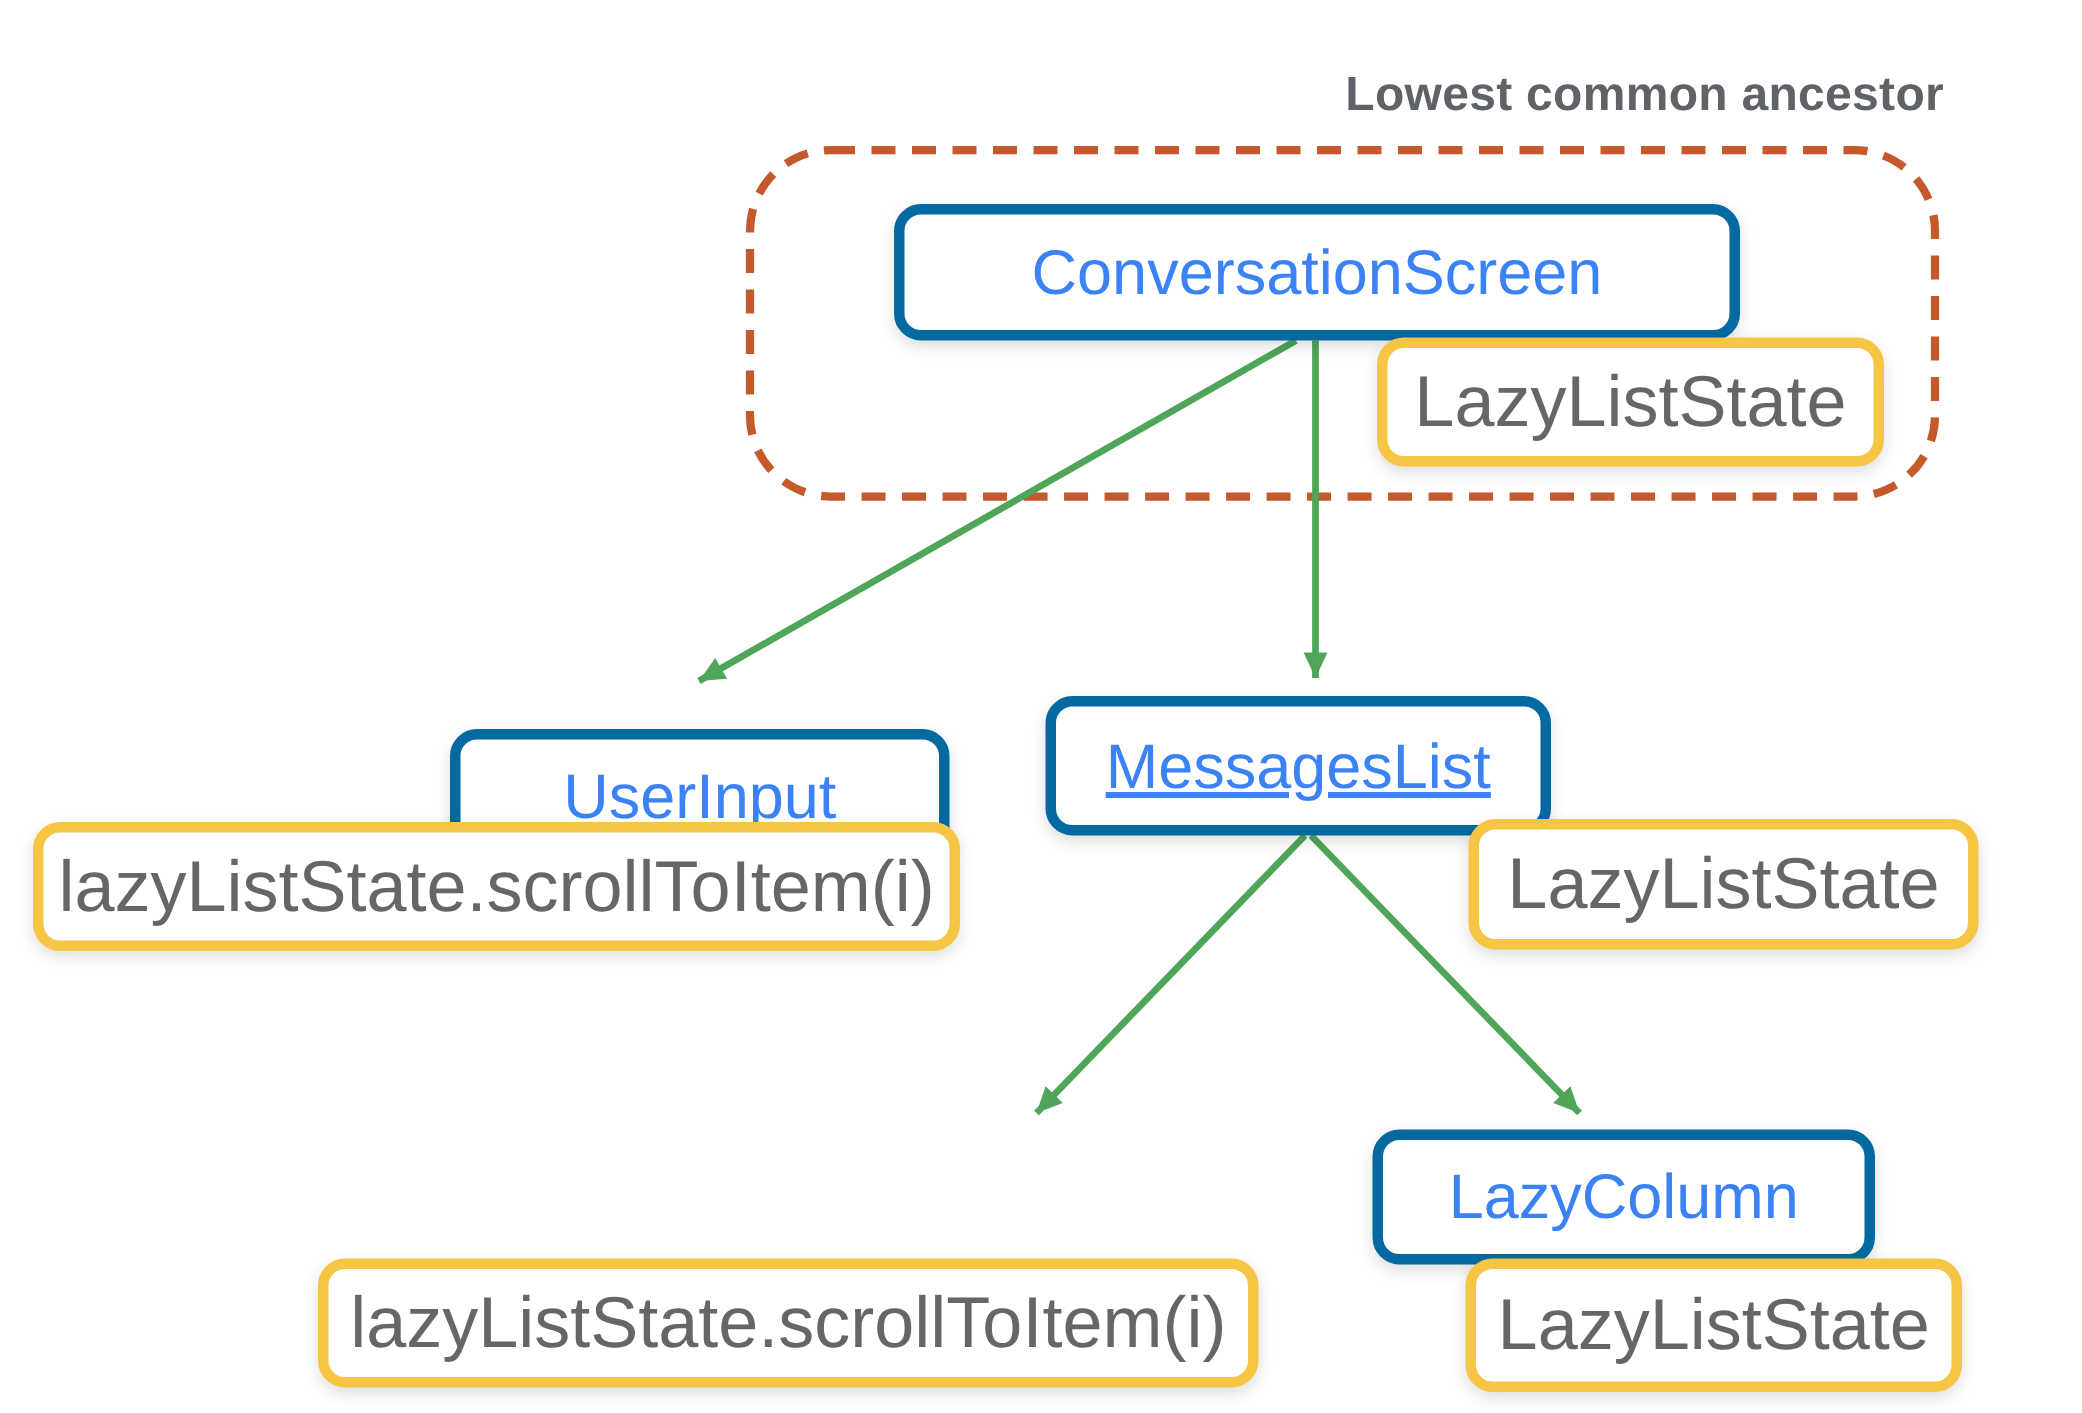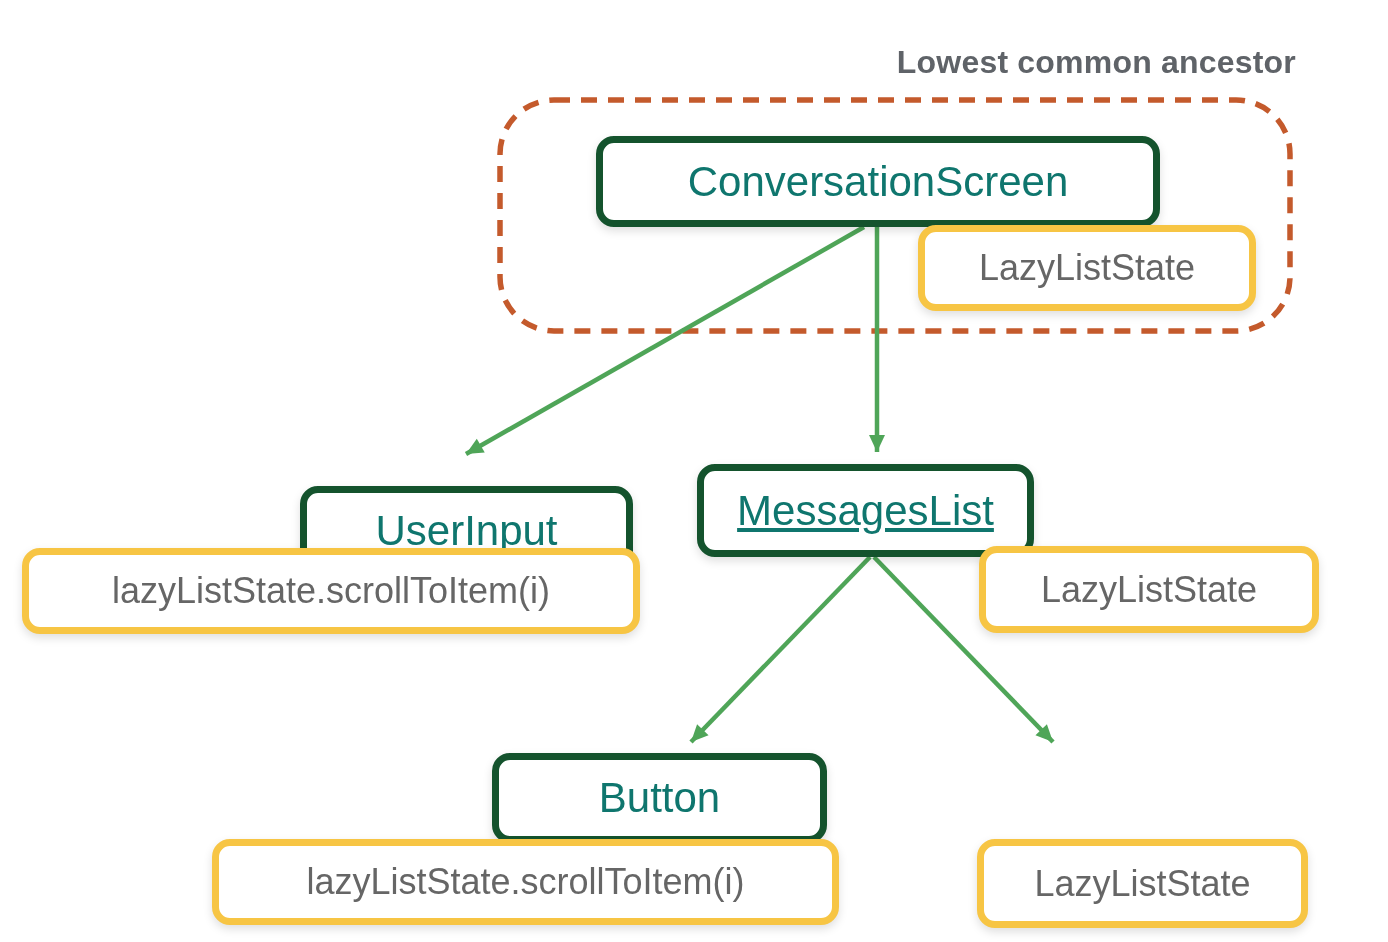--- a/index.html
+++ b/index.html
@@ -40,29 +40,29 @@
     position: absolute;
     display: flex;
     align-items: center;
     justify-content: center;
     background: #ffffff;
     border-radius: 18px;
     box-shadow: 0 4px 10px rgba(0,0,0,0.13);
     box-sizing: border-box;
   }
   .node.green {
-    border: 7px solid #14532d;
+    border: 7px solid #0369a1;
     z-index: 2;
     font-size: 42px;
-    color: #0f766e;
+    color: #3b82f6;
   }
   .node.yellow {
     border: 7px solid #f7c544;
     z-index: 3;
-    font-size: 36px;
+    font-size: 48px;
     color: #666666;
   }
   
   .n-conversation { left: 596px; top: 110px; width: 564px; height: 91px; }
   .n-userinput    { left: 300px; top: 460px; width: 333px; height: 90px; }
   .n-messageslist { left: 697px; top: 438px; width: 337px; height: 93px; text-decoration: underline; }
   .n-button       { left: 492px; top: 727px; width: 335px; height: 90px; }
   .n-lazycolumn   { left: 915px; top: 727px; width: 335px; height: 90px; }
   
   .n-lls-top      { left: 918px; top: 199px; width: 338px; height: 86px; }
@@ -110,26 +110,26 @@
   </div>
 
   <div class="node green n-messageslist">
     <span>MessagesList</span>
   </div>
 
   <div class="node yellow n-lls-mid">
     <span>LazyListState</span>
   </div>
 
-  <div class="node green n-button">
-    <span>Button</span>
-  </div>
 
   <div class="node yellow n-scroll-bot">
     <span>lazyListState.scrollToItem(i)</span>
   </div>
 
+  <div class="node green n-lazycolumn">
+    <span>LazyColumn</span>
+  </div>
 
   <div class="node yellow n-lls-bot">
     <span>LazyListState</span>
   </div>
 
 </div>
 
 </body></html>

